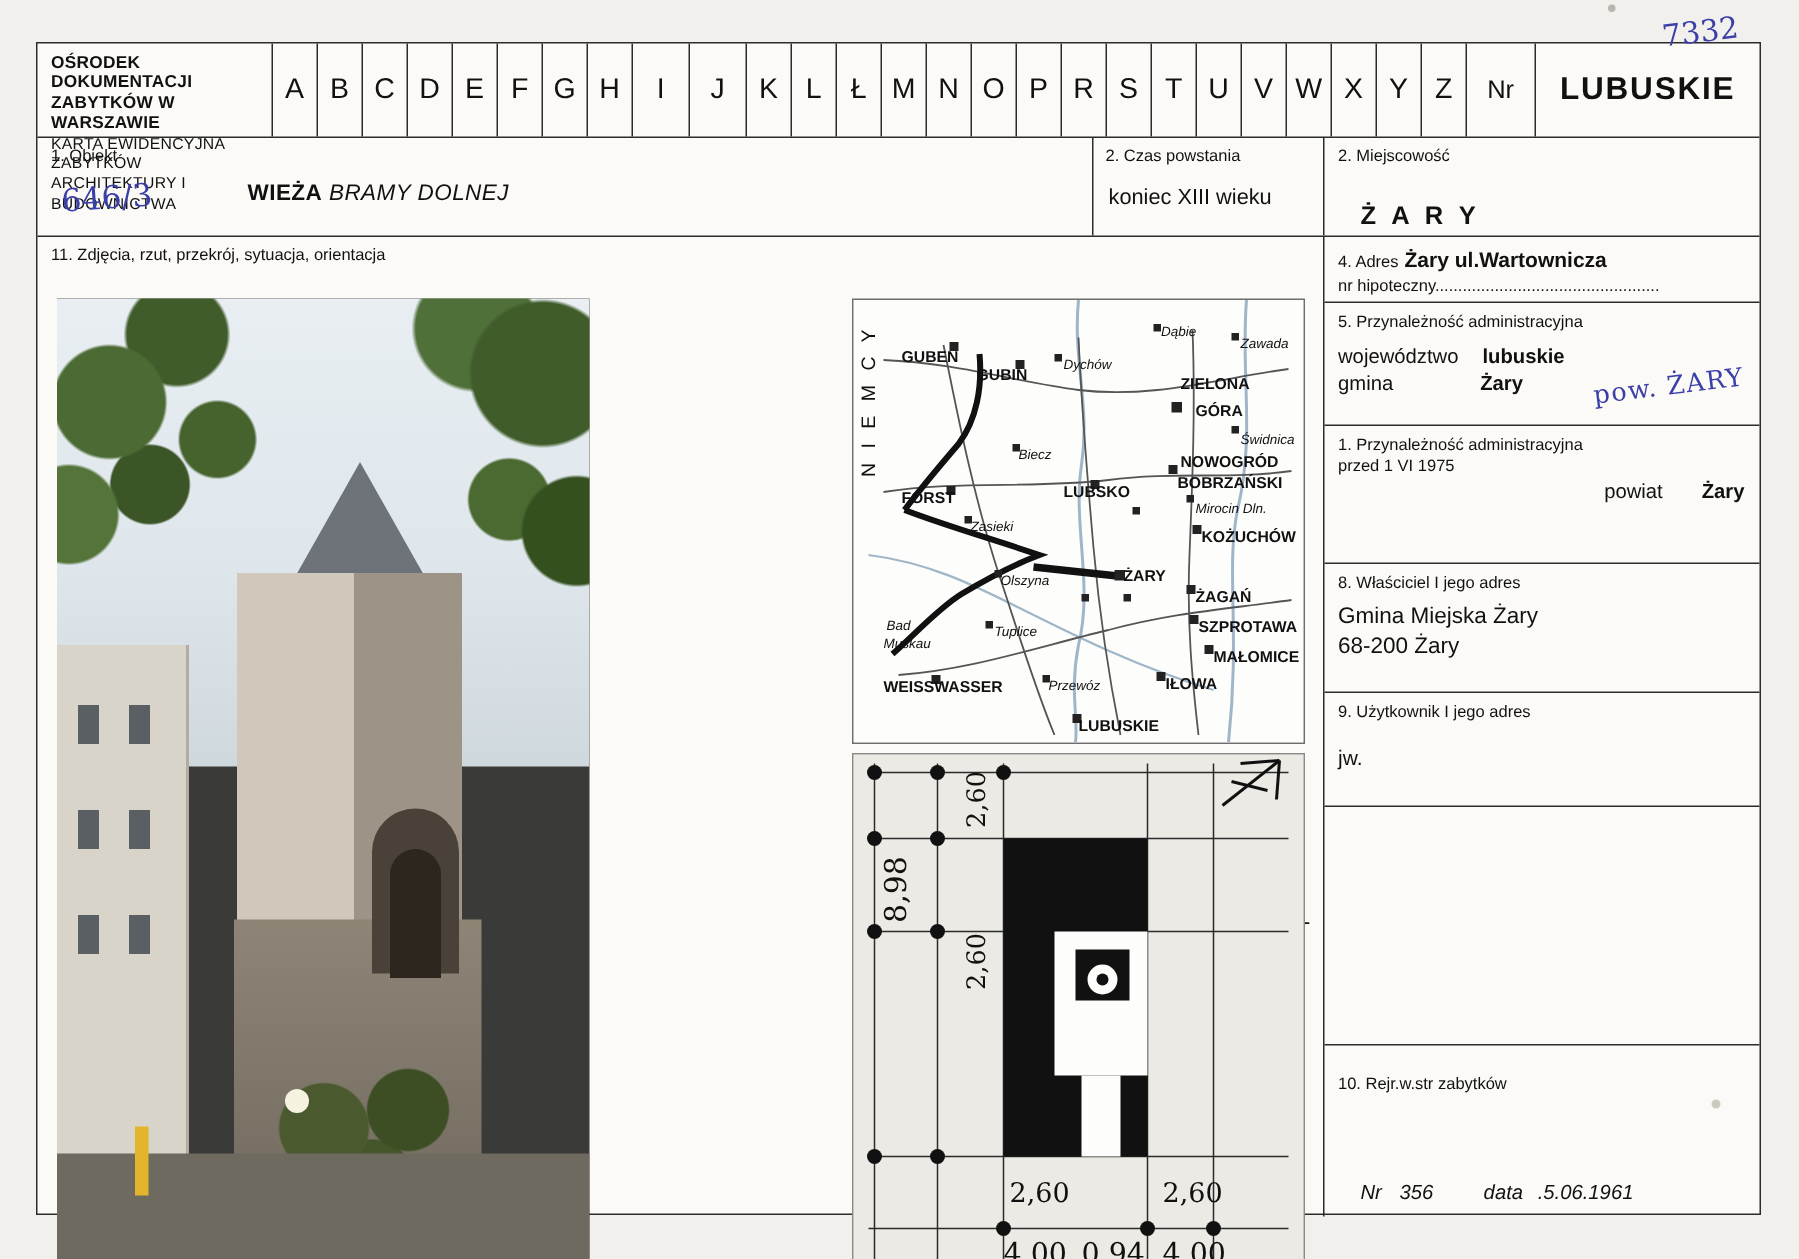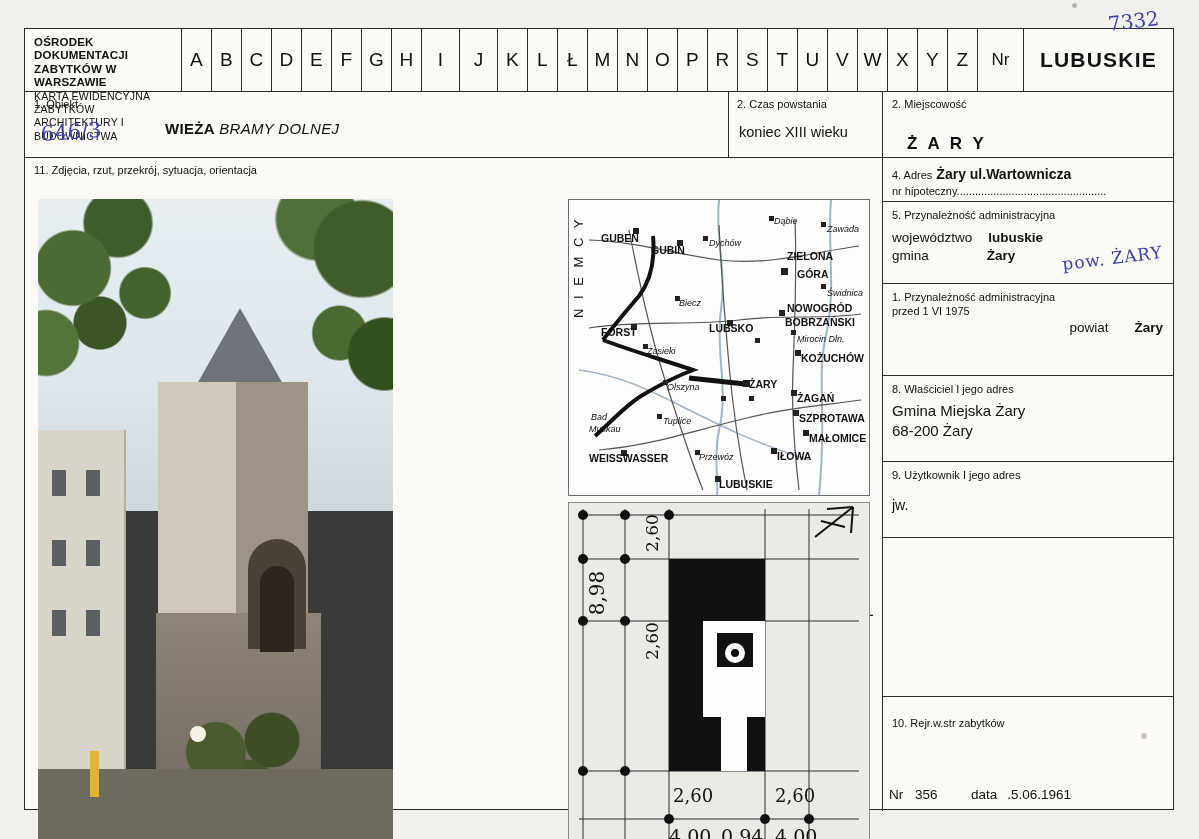--- a/index.html
+++ b/index.html
@@ -109,21 +109,21 @@
   .kv{font-size:13.5px;margin-top:9px;}
   .kv .k{display:inline-block;}
   .kv .v{font-weight:bold;margin-left:16px;}
   .namelist{font-size:14px;line-height:20px;margin-top:7px;}
   .hand-pow{
     position:absolute;right:10px;top:46px;font-family:"DejaVu Serif",serif;
     font-size:17px;color:#3b3fa8;transform:rotate(-7deg);letter-spacing:1px;
   }
   .owner{font-size:15px;line-height:20px;margin-top:6px;}
   .jw{font-size:14px;margin-top:16px;}
-  .rej-foot{position:absolute;left:6px;bottom:9px;font-size:13.5px;}
+  .rej-foot{position:absolute;left:24px;bottom:9px;font-size:13.5px;font-style:italic;}
   .rej-foot .sp{display:inline-block;width:26px;}
   .smudge{position:absolute;right:26px;top:24px;width:6px;height:6px;border-radius:50%;background:#cfc9bf;}
   
   .photo{
     position:absolute;left:13px;top:41px;width:355px;height:679px;
     background:#3a3a38;overflow:hidden;
   }
   .ph-sky{position:absolute;left:0;top:0;width:100%;height:46%;background:linear-gradient(180deg,#e8eef2 0%,#dfe7ec 55%,#cfd8dd 100%);}
   .ph-trees-l{position:absolute;left:-10px;top:-6px;width:150px;height:250px;
     background:radial-gradient(circle at 30% 30%,#4c6a33 0 18%,transparent 19%),

